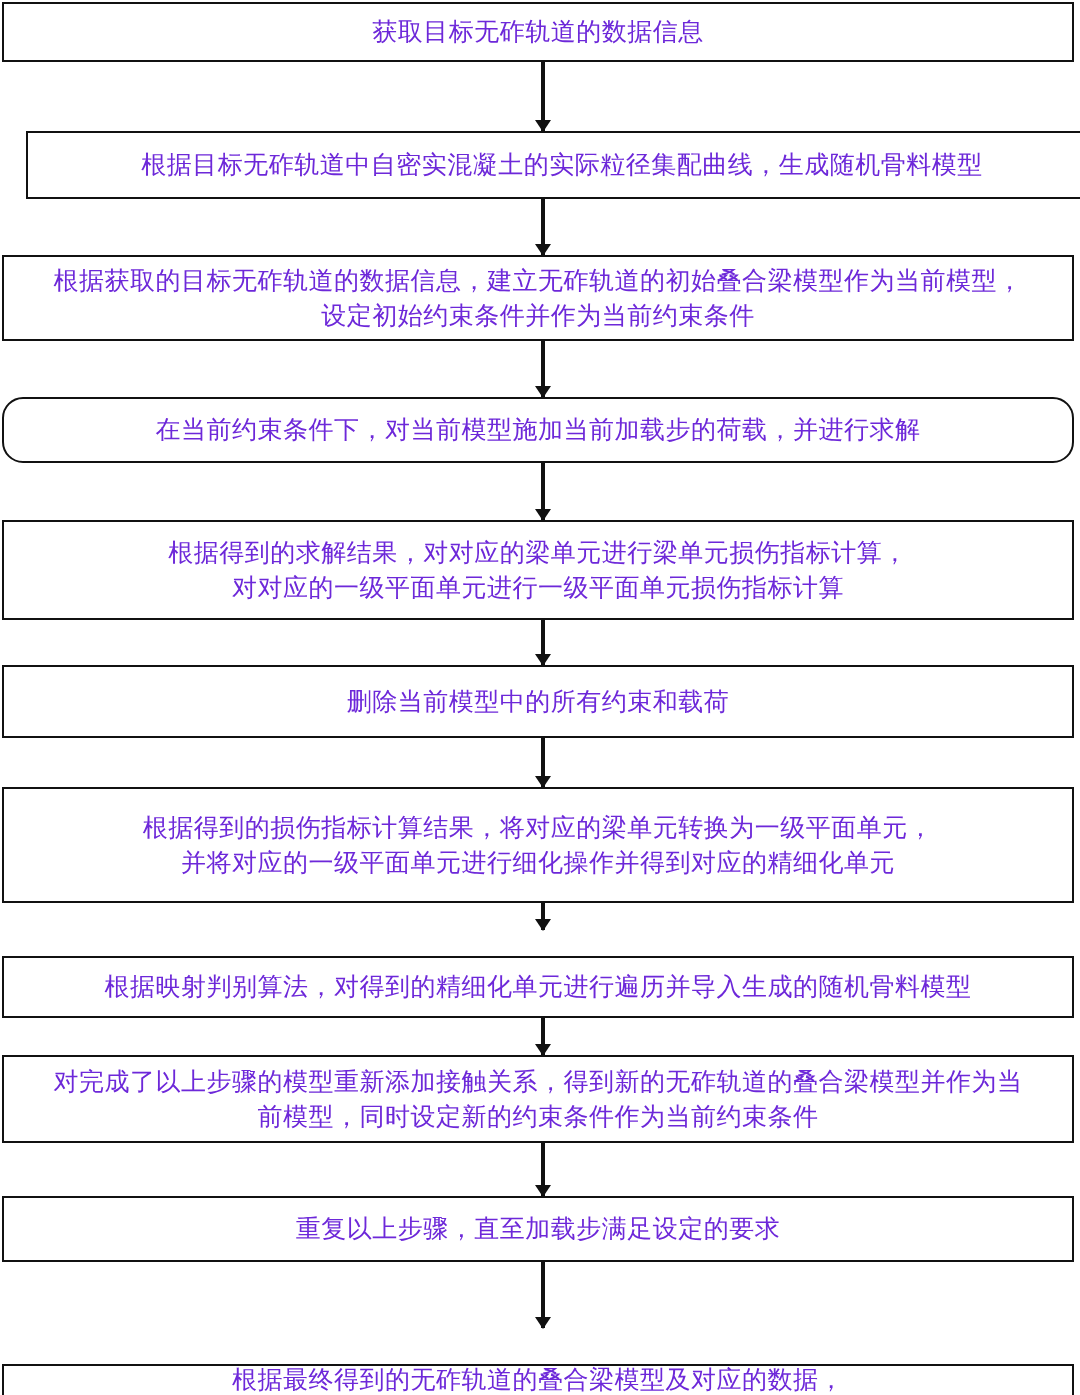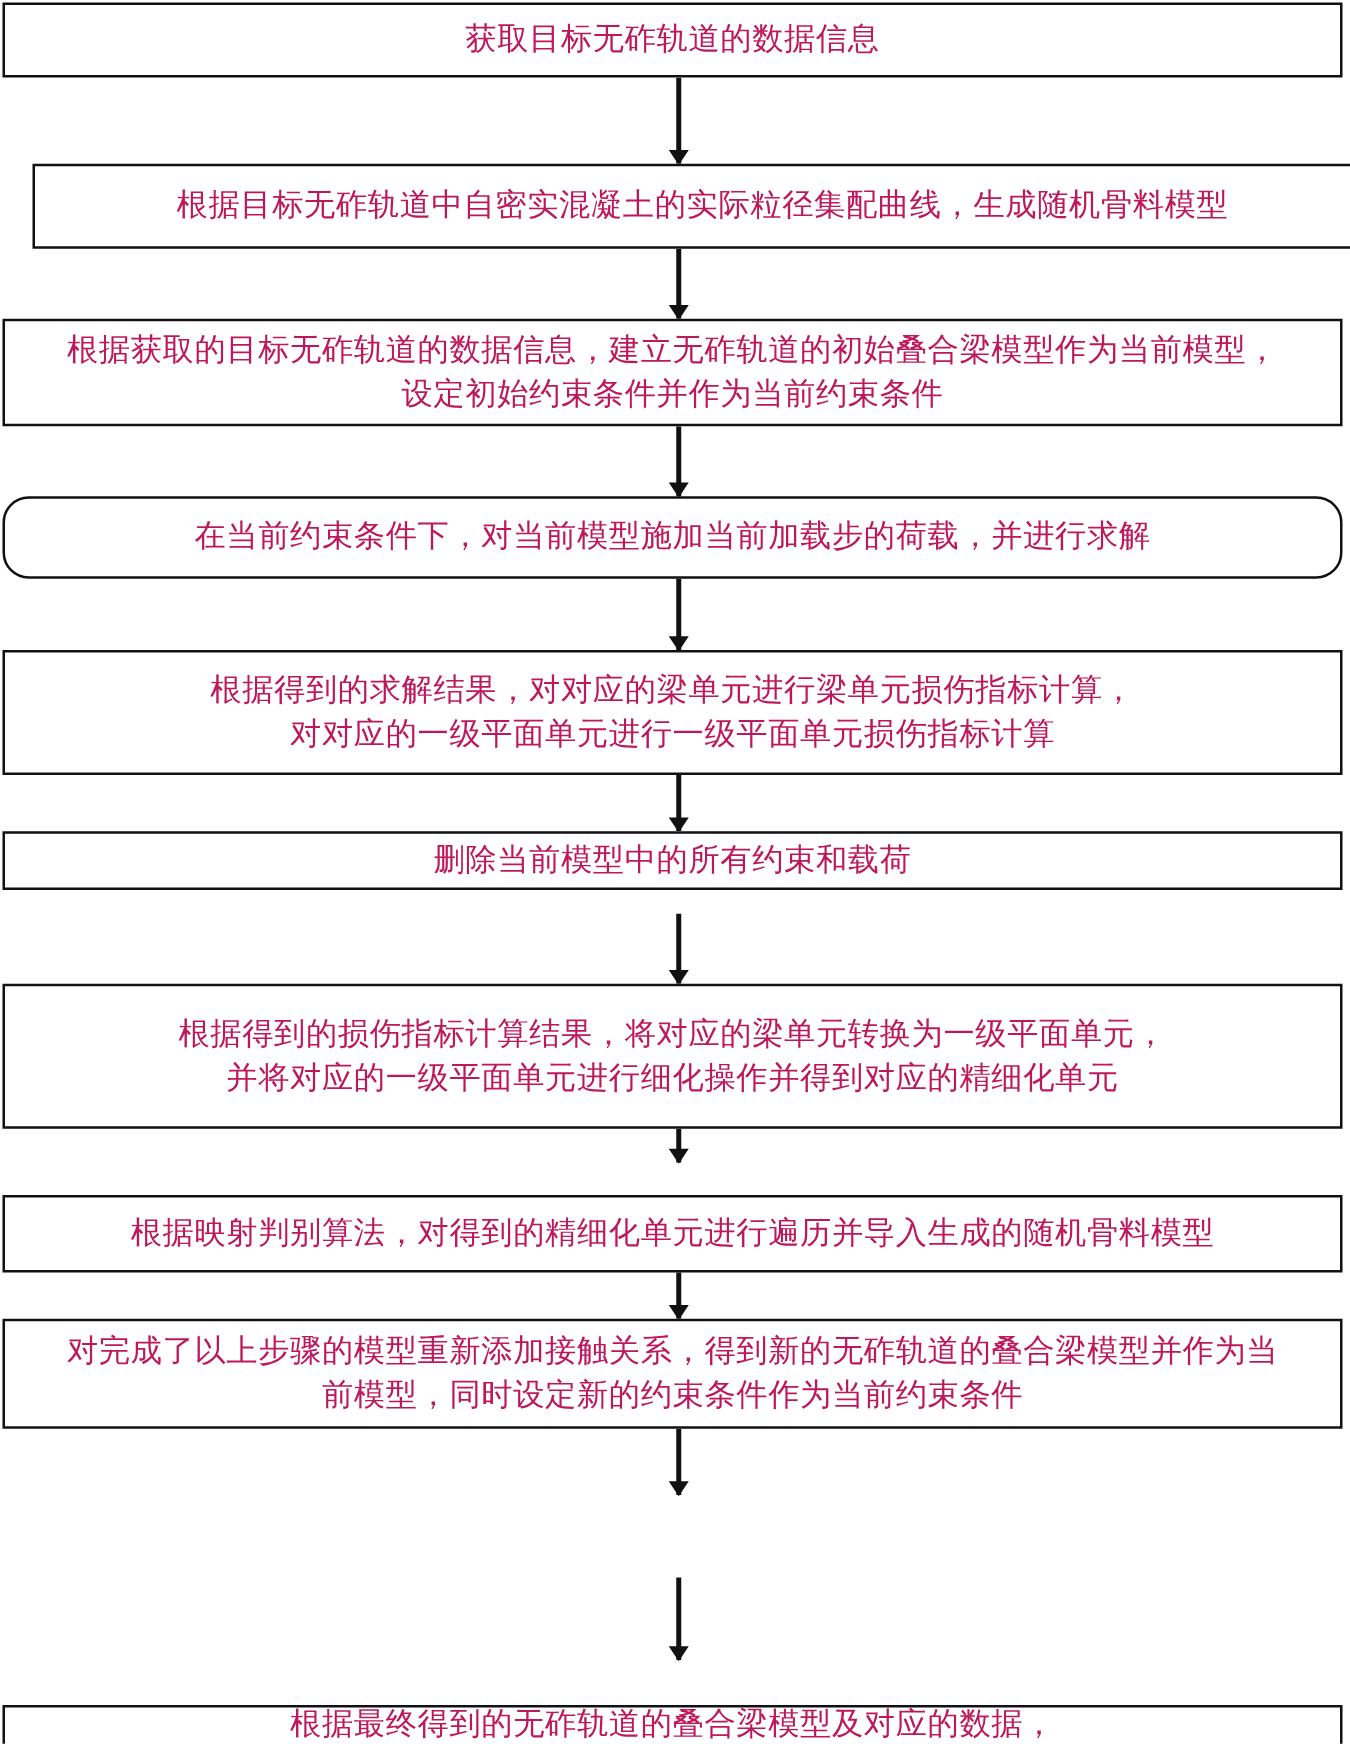--- a/index.html
+++ b/index.html
@@ -35,21 +35,21 @@
     justify-content: center;
   }
 
   .step-text {
     display: block;
     width: 100%;
     text-align: center;
     font-size: 25px;
     line-height: 1.42;
     letter-spacing: 0.5px;
-    color: #be185d;
+    color: #6d28d9;
     white-space: pre-line;
     padding: 0 1px;
     box-sizing: border-box;
   }
 
   
   .connector {
     position: absolute;
     left: 541px;
     width: 4px;
@@ -92,31 +92,34 @@
       <span class="step-text">根据获取的目标无砟轨道的数据信息，建立无砟轨道的初始叠合梁模型作为当前模型，
 设定初始约束条件并作为当前约束条件</span>
     </div>
     <div class="step-box" style="top: 397px; height: 66px; border-radius: 21px;">
       <span class="step-text">在当前约束条件下，对当前模型施加当前加载步的荷载，并进行求解</span>
     </div>
     <div class="step-box" style="top: 520px; height: 100px;">
       <span class="step-text">根据得到的求解结果，对对应的梁单元进行梁单元损伤指标计算，
 对对应的一级平面单元进行一级平面单元损伤指标计算</span>
     </div>
-    <div class="step-box" style="top: 665px; height: 47px;">
+    <div class="step-box" style="top: 665px; height: 73px;">
       <span class="step-text">删除当前模型中的所有约束和载荷</span>
     </div>
     <div class="step-box" style="top: 787px; height: 116px;">
       <span class="step-text">根据得到的损伤指标计算结果，将对应的梁单元转换为一级平面单元，
 并将对应的一级平面单元进行细化操作并得到对应的精细化单元</span>
     </div>
     <div class="step-box" style="top: 956px; height: 62px;">
       <span class="step-text">根据映射判别算法，对得到的精细化单元进行遍历并导入生成的随机骨料模型</span>
     </div>
     <div class="step-box" style="top: 1055px; height: 88px;">
       <span class="step-text">对完成了以上步骤的模型重新添加接触关系，得到新的无砟轨道的叠合梁模型并作为当
 前模型，同时设定新的约束条件作为当前约束条件</span>
     </div>
+    <div class="step-box" style="top: 1196px; height: 66px;">
+      <span class="step-text">重复以上步骤，直至加载步满足设定的要求</span>
+    </div>
     <div class="step-box" style="top: 1364px; height: 67px;">
       <span class="step-text">根据最终得到的无砟轨道的叠合梁模型及对应的数据，
 进行无砟轨道的叠合梁模型的后处理分析，完成目标无砟轨道的多尺度损伤演变分析</span>
     </div>
   </div>
 
 </body></html>

